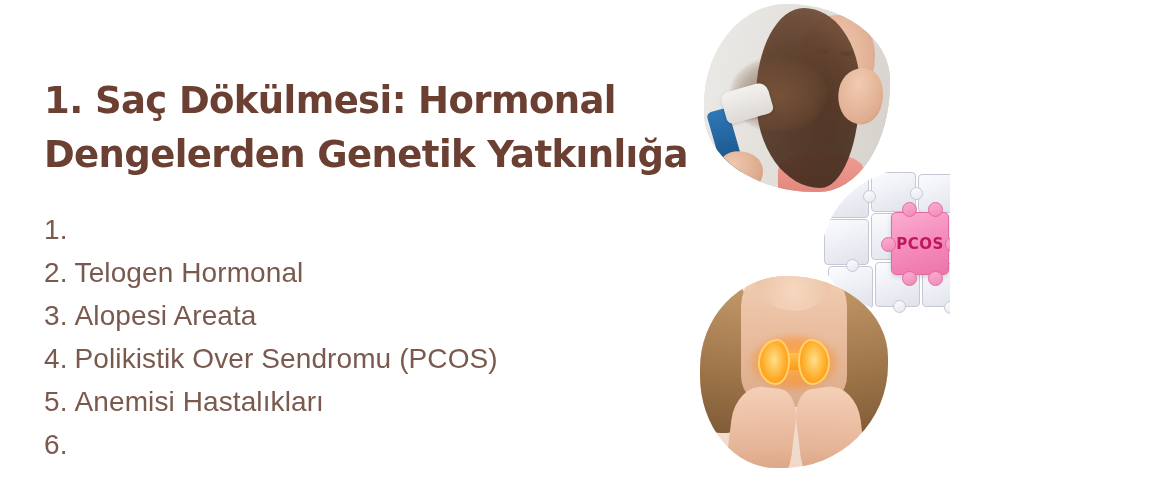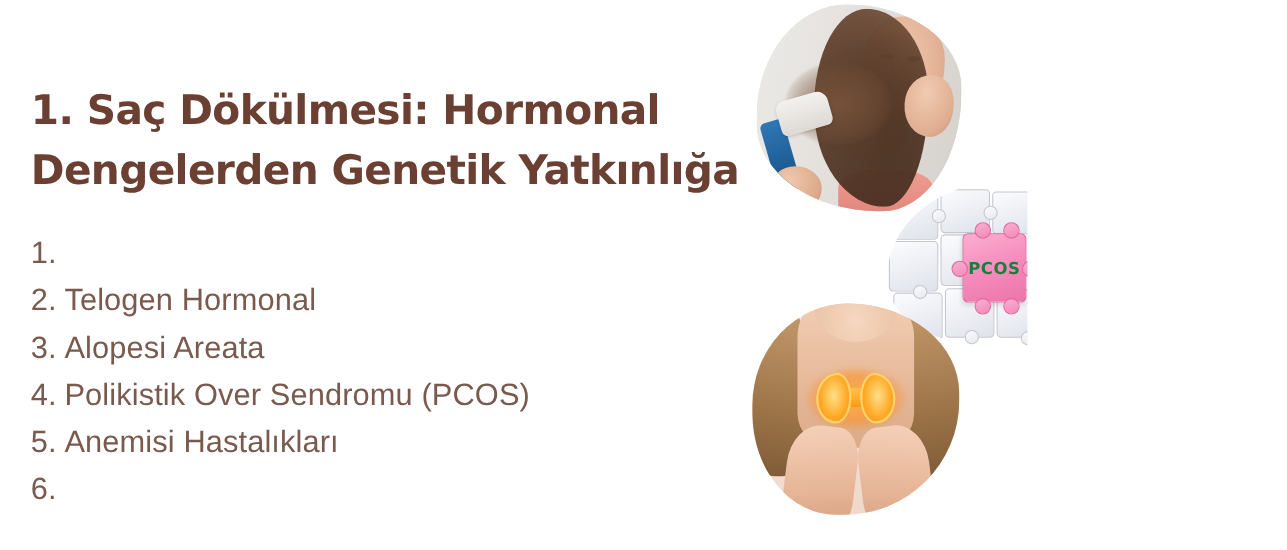--- a/index.html
+++ b/index.html
@@ -3,21 +3,21 @@
 <meta charset="utf-8">
 <style>
   html,body{margin:0;padding:0;}
   body{
     width:1170px;height:500px;
     background:#ffffff;
     font-family:"Liberation Sans", sans-serif;
     overflow:hidden;
     position:relative;
   }
-  .slide{position:relative;width:934px;height:500px;background:#fff;overflow:hidden;}
+  .slide{position:relative;width:934px;height:500px;background:#fff;overflow:hidden;margin-left:16px;}
 
   
   .text-col{position:absolute;left:0;top:0;width:690px;height:500px;}
 
   .title{
     position:absolute;left:28px;top:74px;width:650px;
     color:#6B4033;
     font-family:"DejaVu Sans", sans-serif;
     font-weight:bold;
     font-size:37px;
@@ -144,21 +144,21 @@
   .s-pcos .knob{position:absolute;width:13px;height:13px;border-radius:50%;
     background:linear-gradient(160deg,#fcfcfe 0%,#e6e8ef 100%);border:1px solid #c5c8d2;box-sizing:border-box;}
   .s-pcos .center-piece{position:absolute;left:35%;top:30%;width:30%;height:42%;
     background:linear-gradient(160deg,#fbaed1 0%,#f58cbc 50%,#ec74a9 100%);
     border:1px solid #e munkaF;border:1px solid #e06ba0;border-radius:5px;box-sizing:border-box;
     box-shadow:0 2px 5px rgba(0,0,0,.14);}
   .s-pcos .center-knob{position:absolute;width:15px;height:15px;border-radius:50%;
     background:linear-gradient(160deg,#fbaed1 0%,#f08ab9 100%);border:1px solid #e06ba0;box-sizing:border-box;}
   .s-pcos .pcos-label{position:absolute;left:35%;top:30%;width:30%;height:42%;
     display:flex;align-items:center;justify-content:center;
-    font-family:"DejaVu Sans", sans-serif;font-weight:bold;font-size:15px;color:#15803d;
+    font-family:"DejaVu Sans", sans-serif;font-weight:bold;font-size:15px;color:#be185d;
     letter-spacing:.5px;}
 
   
   .s-thyroid{background:linear-gradient(165deg,#f7e7dd 0%,#eed7c9 100%);}
   .s-thyroid .neck{position:absolute;left:22%;top:-6%;width:56%;height:74%;
     background:linear-gradient(180deg,#f3cfb6 0%,#e8bb9c 55%,#dcaükk 100%);
     background:linear-gradient(180deg,#f3cfb6 0%,#e8bb9c 55%,#d9ab8b 100%);
     border-radius:40% 40% 30% 30% / 30% 30% 22% 22%;}
   .s-thyroid .chin{position:absolute;left:30%;top:-16%;width:40%;height:34%;
     background:radial-gradient(ellipse at 50% 70%,#f6d7c0 0%,#e7bd9e 100%);

